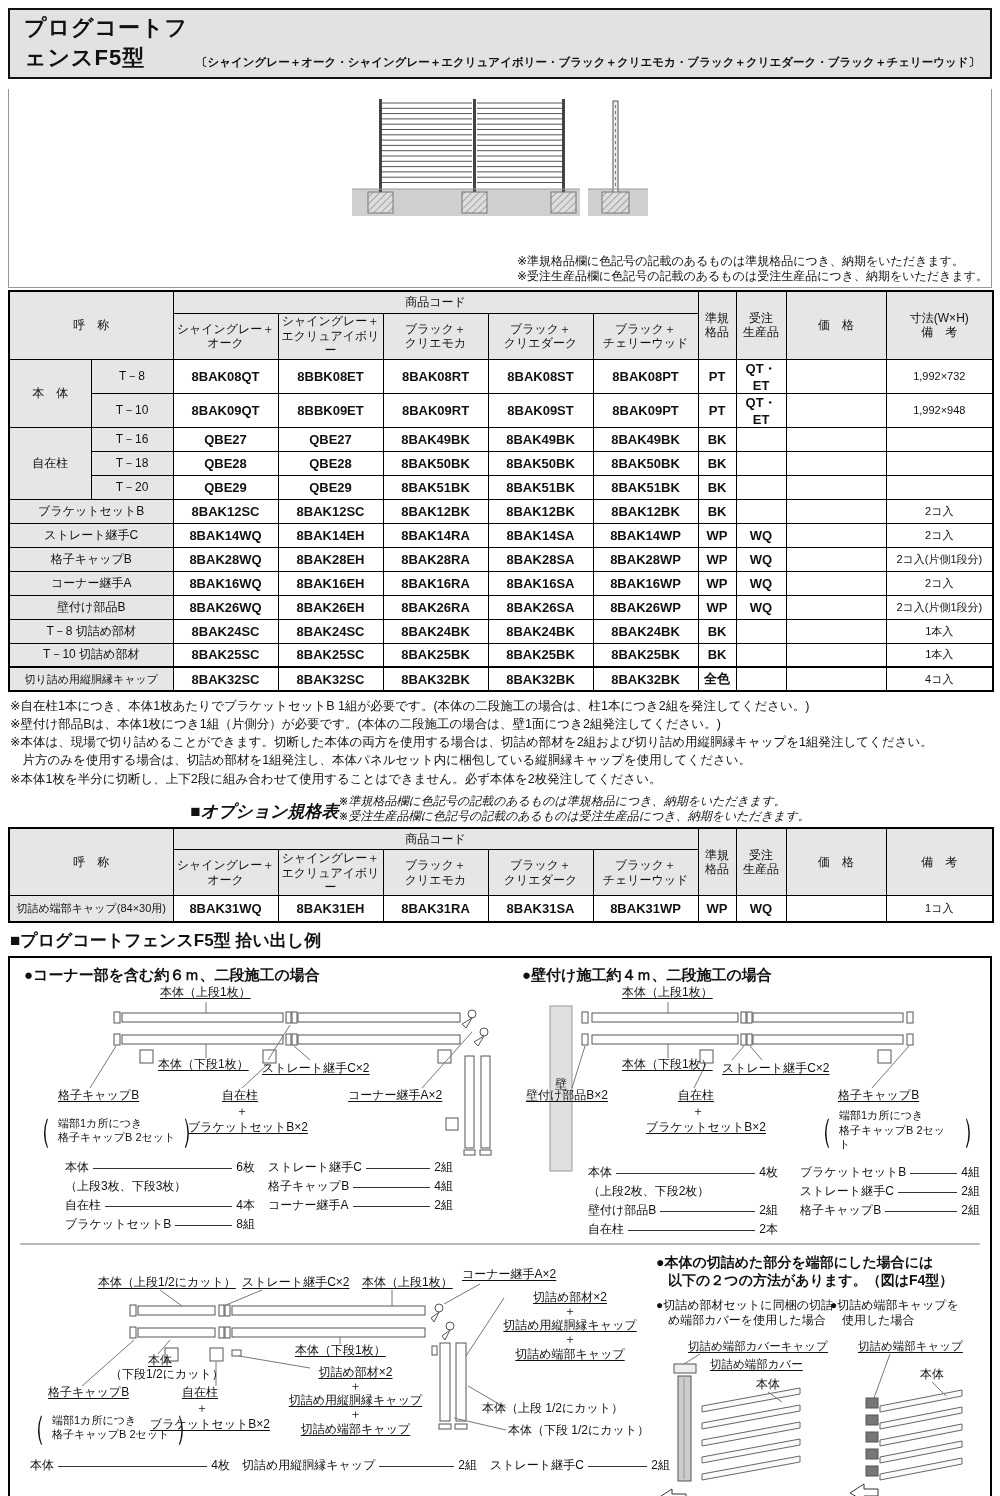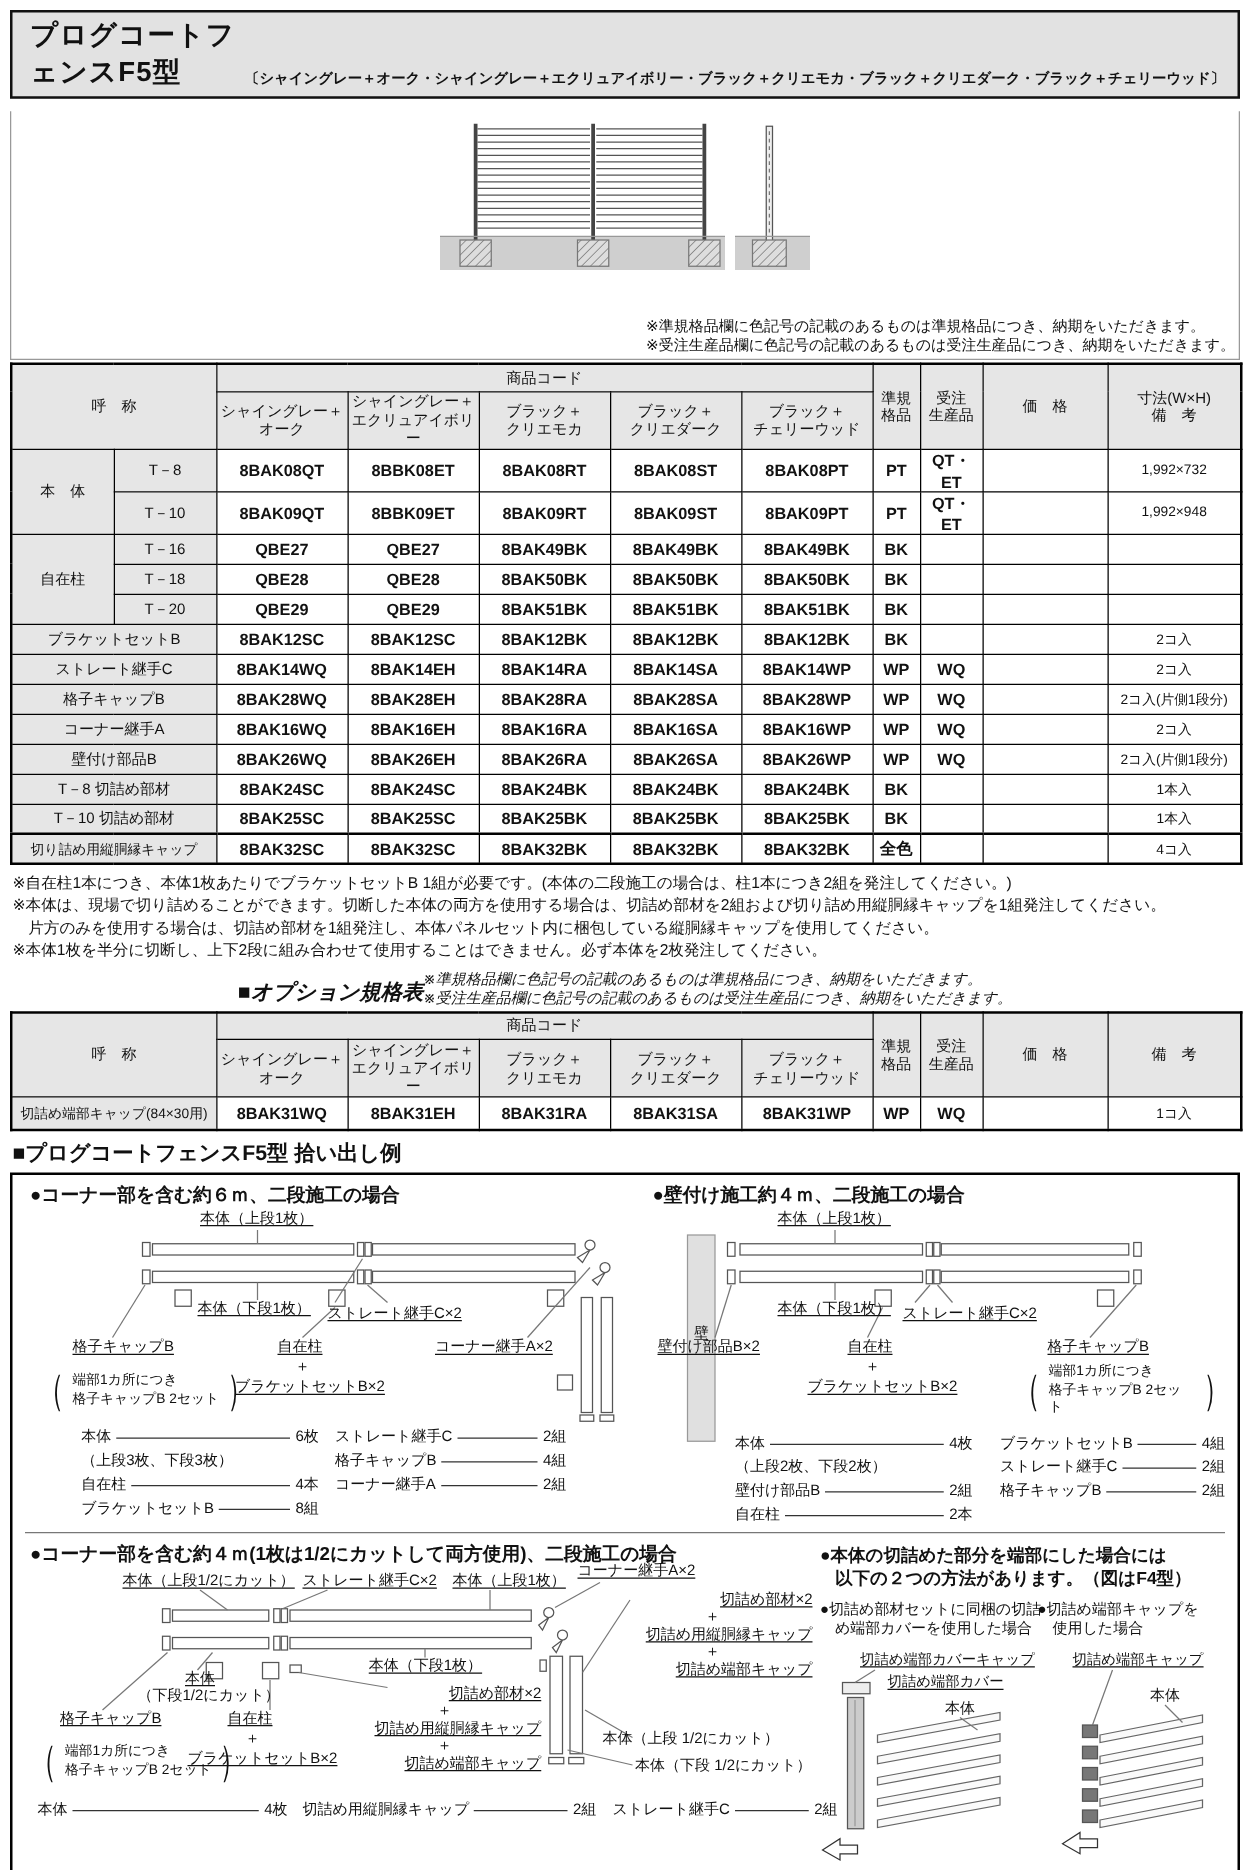--- a/index.html
+++ b/index.html
@@ -29,21 +29,21 @@
   .notes{font-size:12.5px;line-height:1.45;margin:5px 0 6px 2px;}
   .optrow{display:flex;justify-content:center;align-items:flex-end;margin-top:4px;font-style:italic;}
   .h2{font-size:17px;font-weight:bold;margin:0 0 2px 0;}
   .notes-r2{font-size:12px;line-height:1.3;text-align:left;}
   .smallnote{font-size:12.5px;margin:4px 0 6px 2px;}
   
   .pickup{position:relative;border:2px solid #000;height:581px;margin-top:2px;}
   .ovl{position:absolute;left:0;top:0;}
   .lbl{position:absolute;font-size:12px;white-space:nowrap;line-height:1.15;}
   .dt{font-size:15px;font-weight:bold;}
-  .u{text-decoration:underline;text-underline-offset:2px;text-align:right;}
+  .u{text-decoration:underline;text-underline-offset:2px;}
   .stack{position:absolute;text-align:center;font-size:12px;line-height:1.1;}
   .stack div{margin-bottom:1px;}
   .pnote{position:absolute;display:flex;align-items:center;font-size:11px;line-height:1.3;}
   .paren{font-size:34px;font-weight:200;transform:scaleX(.6);}
   .plist{position:absolute;}
   .prow{display:flex;align-items:center;font-size:12px;height:19px;white-space:nowrap;}
   .lead{flex:1;border-bottom:1px solid #333;margin:0 4px;transform:translateY(1px);min-width:12px;}
 </style>
 </head>
 <body>
@@ -316,20 +316,21 @@
       <td class="code">全色</td>
           <td class="code"></td>
           <td class="price"></td>
           <td class="dim">4コ入</td>
     </tr>
     </tbody>
   </table>
 
   <div class="notes">
     <div>※自在柱1本につき、本体1枚あたりでブラケットセットB 1組が必要です。(本体の二段施工の場合は、柱1本につき2組を発注してください。)</div>
+    <div>※壁付け部品Bは、本体1枚につき1組（片側分）が必要です。(本体の二段施工の場合は、壁1面につき2組発注してください。)</div>
     <div>※本体は、現場で切り詰めることができます。切断した本体の両方を使用する場合は、切詰め部材を2組および切り詰め用縦胴縁キャップを1組発注してください。</div>
     <div>　片方のみを使用する場合は、切詰め部材を1組発注し、本体パネルセット内に梱包している縦胴縁キャップを使用してください。</div>
     <div>※本体1枚を半分に切断し、上下2段に組み合わせて使用することはできません。必ず本体を2枚発注してください。</div>
   </div>
 
   <div class="optrow">
     <div class="h2">■オプション規格表</div>
     <div class="notes-r2">
       <div>※準規格品欄に色記号の記載のあるものは準規格品につき、納期をいただきます。</div>
       <div>※受注生産品欄に色記号の記載のあるものは受注生産品につき、納期をいただきます。</div>
@@ -615,21 +616,20 @@
           <span class="lead"></span>
           <span>2組</span>
         </div>
       <div class="prow">
           <span>格子キャップB</span>
           <span class="lead"></span>
           <span>2組</span>
         </div>
     </div>
 
-    <div class="lbl dt" style="left:14px;top:295px">●コーナー部を含む約４ｍ(1枚は1/2にカットして両方使用)、二段施工の場合</div>
     <div class="lbl u" style="left:88px;top:318px">本体（上段1/2にカット）</div>
     <div class="lbl u" style="left:232px;top:318px">ストレート継手C×2</div>
     <div class="lbl u" style="left:352px;top:318px">本体（上段1枚）</div>
     <div class="lbl u" style="left:452px;top:310px">コーナー継手A×2</div>
     <div class="lbl u" style="left:285px;top:386px">本体（下段1枚）</div>
     <div class="lbl u" style="left:138px;top:396px">本体</div>
     <div class="lbl" style="left:100px;top:410px">（下段1/2にカット）</div>
     <div class="lbl u" style="left:38px;top:428px">格子キャップB</div>
     <div class="pnote" style="left:8px;top:447px">
       <span class="paren">（</span>

